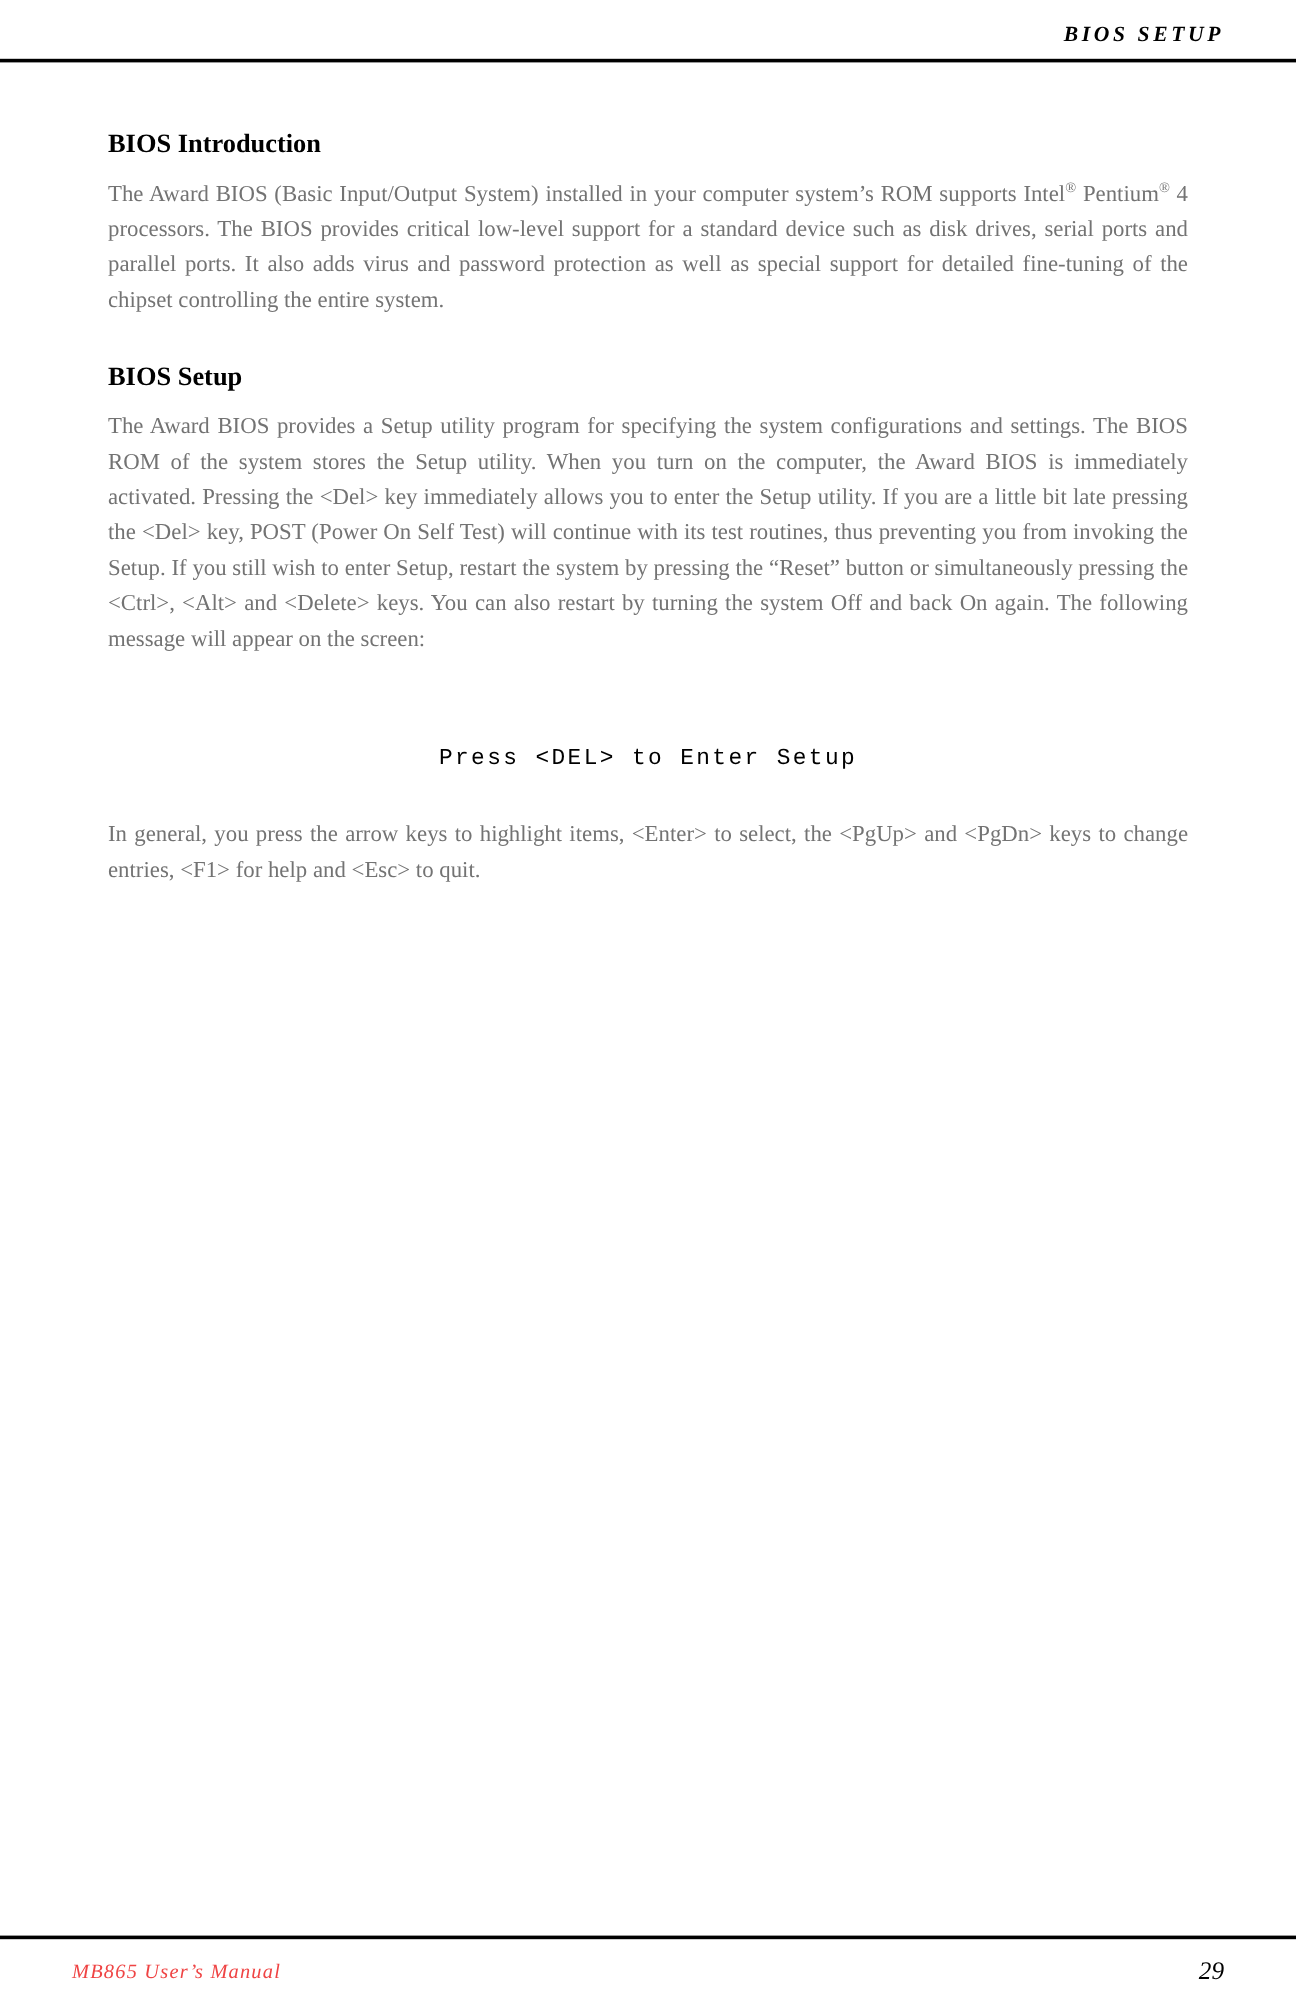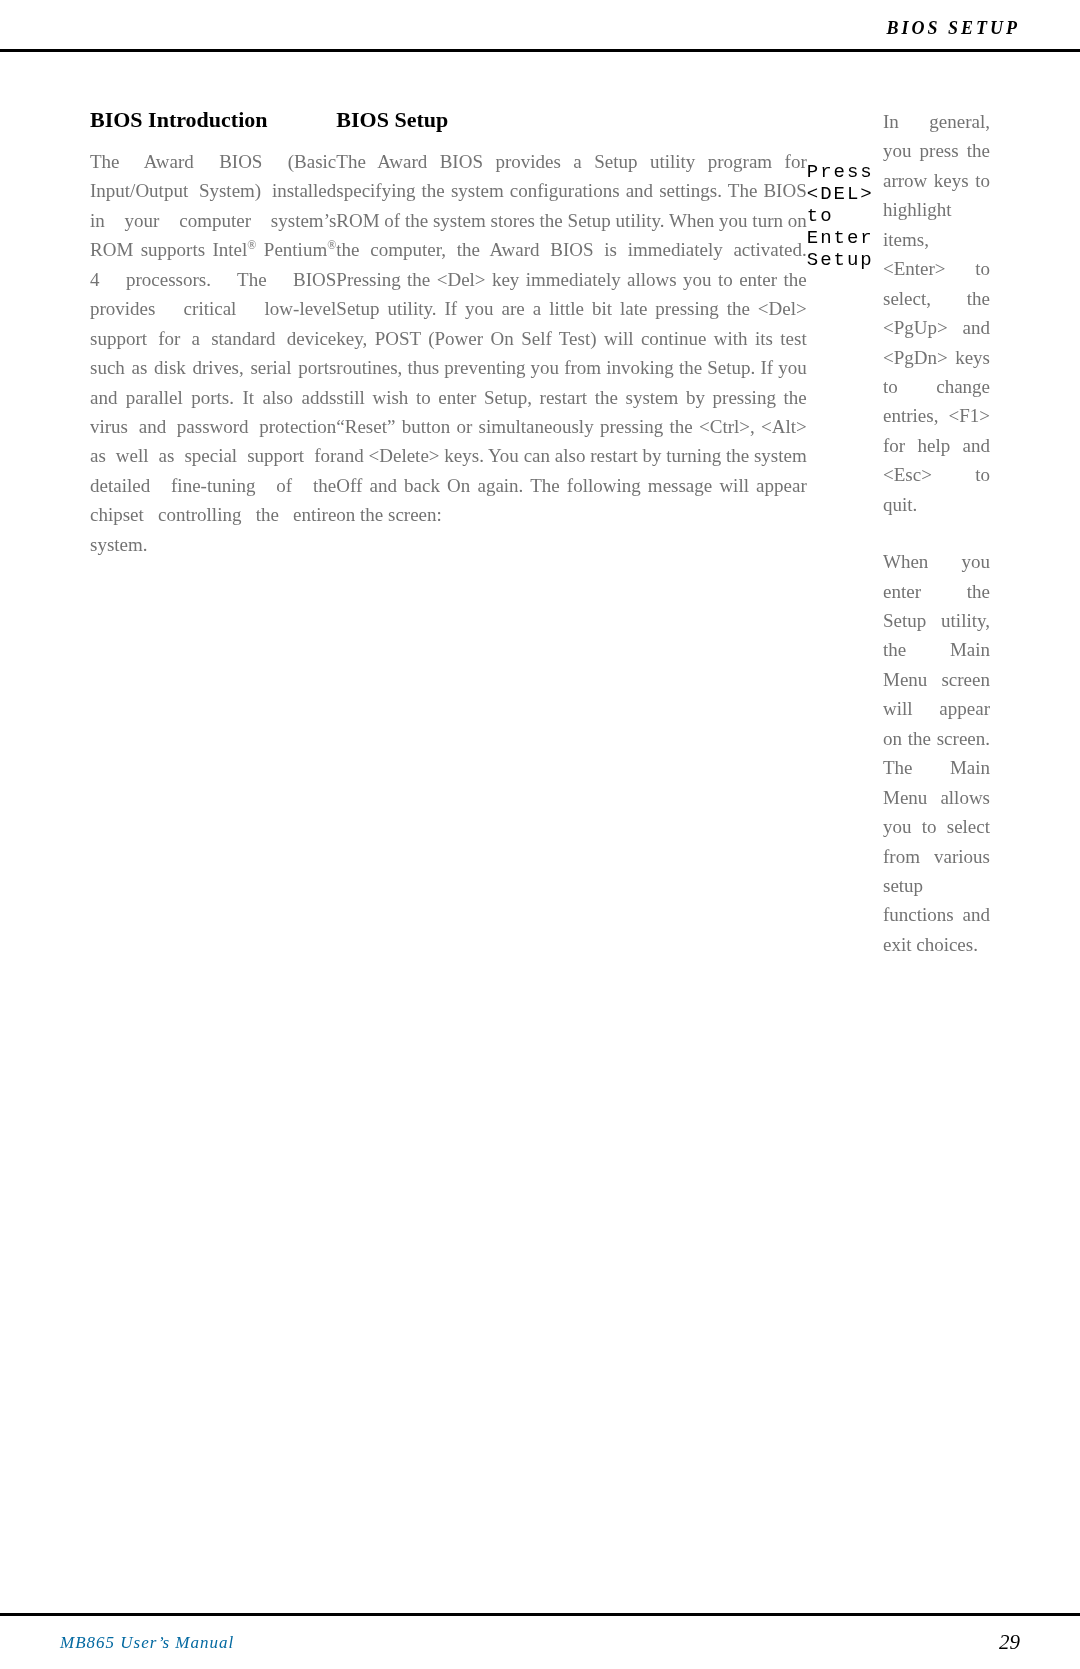--- a/index.html
+++ b/index.html
@@ -42,21 +42,21 @@
       font-weight: bold;
       letter-spacing: 3px;
       color: #000;
     }
 
     
     .main-content {
       flex: 1;
       padding: 55px 90px 40px 90px;
       display: flex;
-      flex-direction: row;
+      flex-direction: column;
     }
 
     
     .section-heading {
       font-family: "Times New Roman", Times, serif;
       font-size: 22px;
       font-weight: bold;
       color: #000;
       margin-bottom: 14px;
       margin-top: 0;
@@ -73,21 +73,22 @@
     }
 
     .section-block {
       margin-bottom: 36px;
     }
 
     
     .command-line-wrapper {
       width: 100%;
       display: flex;
-      margin: 54px 0 38px 0;
+      justify-content: center;
+      margin: 38px 0 38px 0;
     }
 
     .command-line {
       font-family: "Courier New", Courier, monospace;
       font-size: 19px;
       color: #000;
       letter-spacing: 2px;
     }
 
     
@@ -102,21 +103,21 @@
       padding: 14px 60px;
       display: flex;
       justify-content: space-between;
       align-items: center;
     }
 
     .footer-manual {
       font-family: "Times New Roman", Times, serif;
       font-style: italic;
       font-size: 17px;
-      color: #0369a1;
+      color: #ef4444;
       letter-spacing: 1px;
       text-align: right;
     }
 
     .footer-page {
       font-family: "Times New Roman", Times, serif;
       font-size: 21px;
       color: #000;
       font-style: italic;
     }
@@ -151,23 +152,20 @@
     </div>
 
     <div class="command-line-wrapper">
       <span class="command-line">Press  &lt;DEL&gt;  to  Enter  Setup</span>
     </div>
 
     <div class="section-block">
       <p class="body-text">
         In general, you press the arrow keys to highlight items, &lt;Enter&gt; to select, the &lt;PgUp&gt; and &lt;PgDn&gt; keys to change entries, &lt;F1&gt; for help and &lt;Esc&gt; to quit.
       </p>
-      <p class="body-text para-gap">
-        When you enter the Setup utility, the Main Menu screen will appear on the screen. The Main Menu allows you to select from various setup functions and exit choices.
-      </p>
     </div>
 
   </div>
 
   <div class="bottom-footer">
     <span class="footer-manual">MB865 User’s Manual</span>
     <span class="footer-page">29</span>
   </div>
 
 </div>

